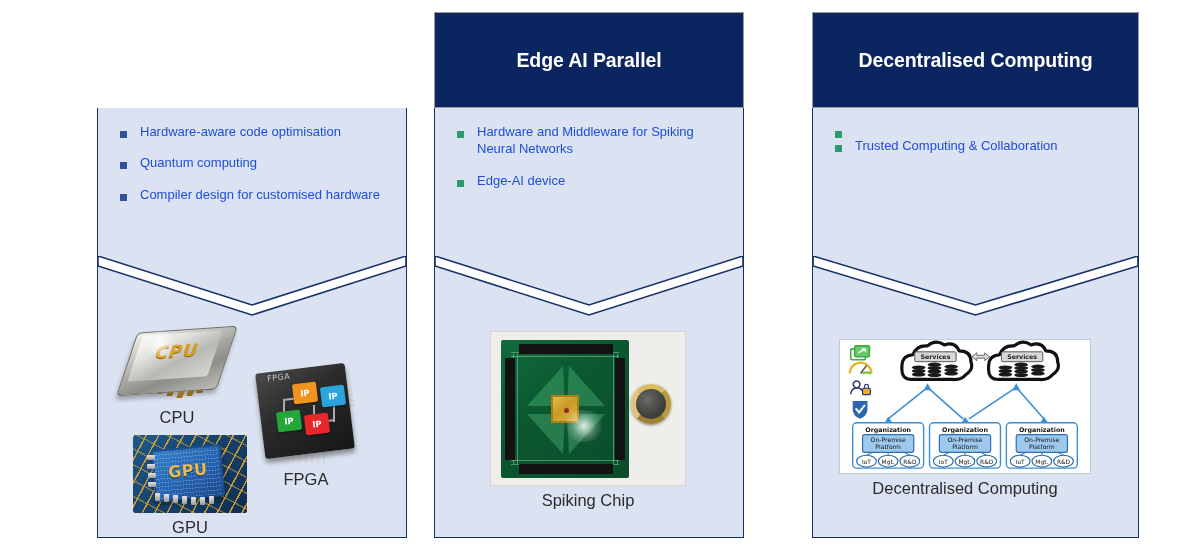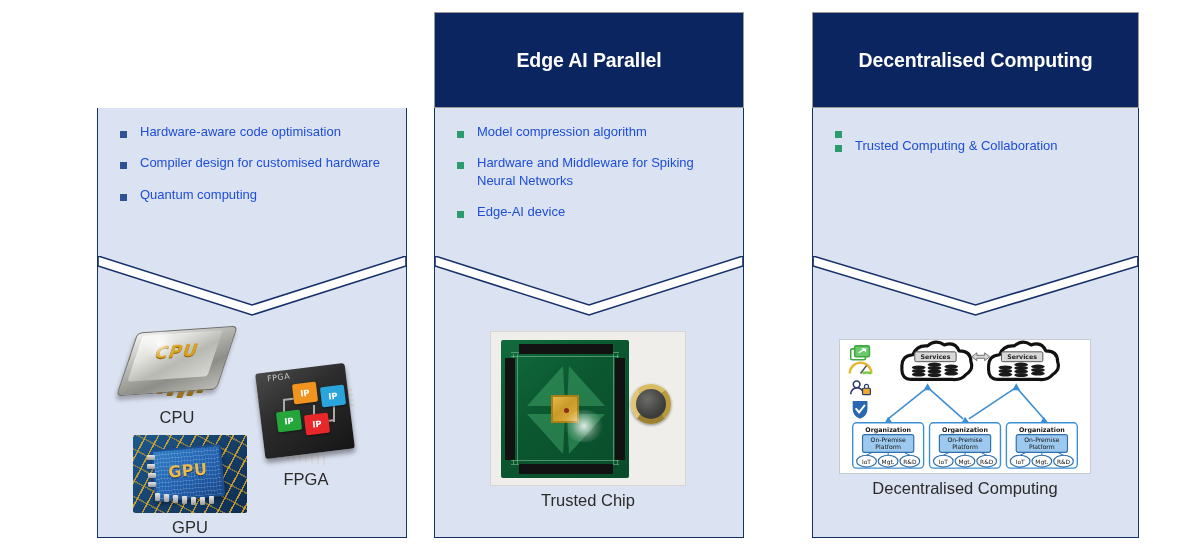--- a/index.html
+++ b/index.html
@@ -325,25 +325,25 @@
   <div class="panel" style="left:97px; width:310px;">
     <div class="panel-body">
 
       <ul class="bullets">
         <li>
           <span class="bullet-mark bullet-blue"></span>
           <span>Hardware-aware code optimisation</span>
         </li>
         <li>
           <span class="bullet-mark bullet-blue"></span>
-          <span>Compiler design for customised hardware</span>
+          <span>Quantum computing</span>
         </li>
         <li>
           <span class="bullet-mark bullet-blue"></span>
-          <span>Quantum computing</span>
+          <span>Compiler design for customised hardware</span>
         </li>
       </ul>
 
       <div class="chevron" style="top:148px;">
         <svg viewBox="0 0 308 62" preserveAspectRatio="none">
           <polygon points="0,0 154,49 308,0 308,10 154,59 0,10" fill="#ffffff" stroke="#16306a" stroke-width="1.6"></polygon>
         </svg>
       </div>
 
       <div class="fig" style="left:22px; top:215px;">
@@ -437,24 +437,20 @@
 
   <div class="panel" style="left:434px; width:310px;">
     <div class="panel-header">
       <h2>Edge AI Parallel</h2>
     </div>
     <div class="panel-body">
 
       <ul class="bullets">
         <li>
           <span class="bullet-mark bullet-green"></span>
-          <span>Model compression algorithm</span>
-        </li>
-        <li>
-          <span class="bullet-mark bullet-green"></span>
           <span>Hardware and Middleware for Spiking Neural Networks</span>
         </li>
         <li>
           <span class="bullet-mark bullet-green"></span>
           <span>Edge-AI device</span>
         </li>
       </ul>
 
       <div class="chevron" style="top:148px;">
         <svg viewBox="0 0 308 62" preserveAspectRatio="none">
@@ -479,21 +475,21 @@
             <div class="pcb-tri" style="left:66px; top:74px; border-right:36px solid transparent; border-left:2px solid transparent; border-top:40px solid rgba(70,175,110,.45);"></div>
             <div class="pcb-die"></div>
             <div class="pcb-header" style="left:18px; top:4px; width:94px; height:10px;"></div>
             <div class="pcb-header" style="left:18px; bottom:4px; width:94px; height:10px;"></div>
             <div class="pcb-header" style="left:4px; top:18px; width:10px; height:102px;"></div>
             <div class="pcb-header" style="right:4px; top:18px; width:10px; height:102px;"></div>
             <div class="glare" style="left:62px; top:70px; width:42px; height:32px;"></div>
           </div>
           <div class="coin"></div>
         </div>
-        <div class="figure-caption">Trusted Chip</div>
+        <div class="figure-caption">Spiking Chip</div>
       </div>
 
     </div>
   </div>
 
   <div class="panel" style="left:812px; width:327px;">
     <div class="panel-header">
       <h2>Decentralised Computing</h2>
     </div>
     <div class="panel-body">

